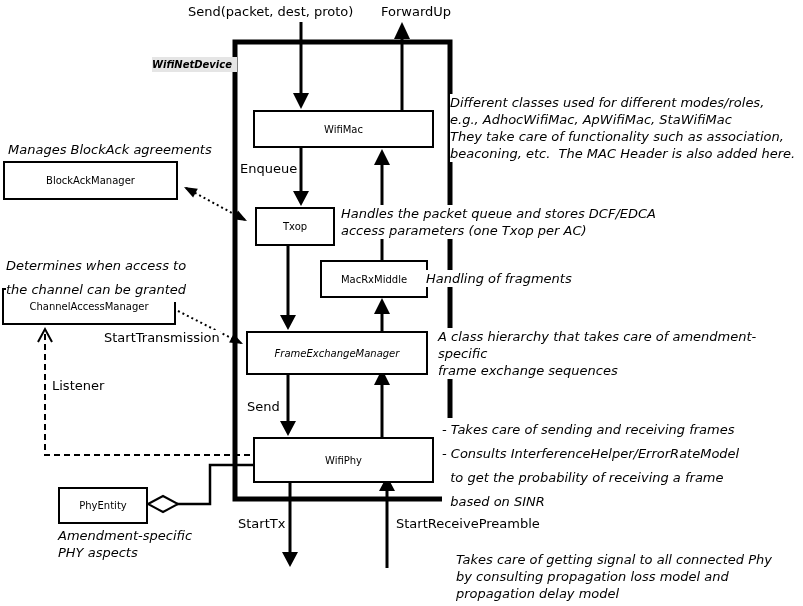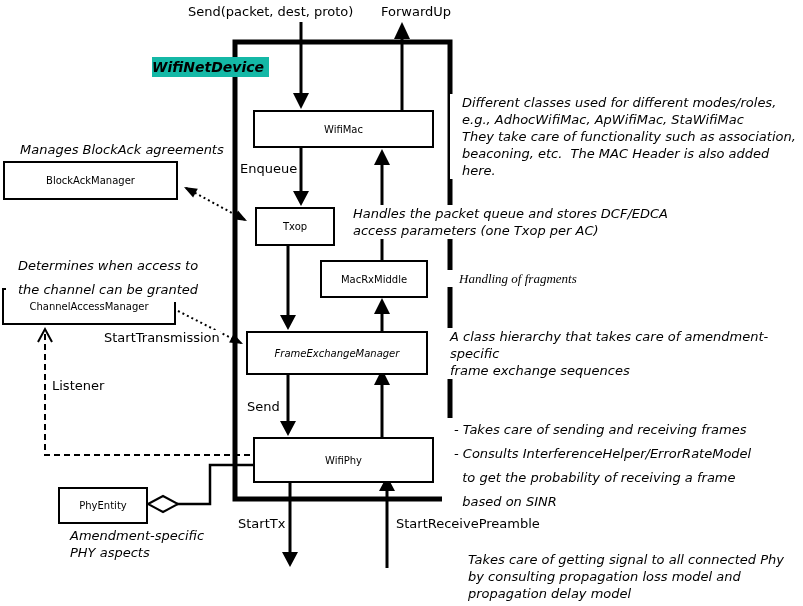--- a/index.html
+++ b/index.html
@@ -12,26 +12,26 @@
     position:absolute;z-index:2;background:#fff;border:2px solid #000;
     display:flex;align-items:center;justify-content:center;
     font-size:10px;white-space:nowrap;box-sizing:border-box;
   }
   .lbl{
     position:absolute;z-index:2;font-size:13px;white-space:nowrap;background:#fff;
     line-height:15px;
   }
   .anno{
     position:absolute;z-index:2;font-size:13px;font-style:italic;background:#fff;
-    white-space:pre-wrap;line-height:17px;padding-left:12px;
+    white-space:pre-wrap;line-height:17px;
   }
   .anno.tight{line-height:24px;}
   .devlabel{
-    position:absolute;z-index:3;font-size:14px;font-weight:bold;font-style:italic;
-    background:#14b8a6;white-space:nowrap;padding:2px 5px 2px 0;
+    position:absolute;z-index:3;font-size:10px;font-weight:bold;font-style:italic;
+    background:#e5e5e5;white-space:nowrap;padding:2px 5px 2px 0;
   }
 </style>
 </head>
 <body>
 
 <div id="canvas">
 
   <svg id="wires" viewBox="0 0 803 606" xmlns="http://www.w3.org/2000/svg">
 
     <rect x="235" y="42" width="215" height="457" fill="none" stroke="#000" stroke-width="5"></rect>
@@ -128,21 +128,21 @@
   <div class="lbl" style="left:396px;top:516px;">StartReceivePreamble</div>
   <div class="lbl" style="left:104px;top:330px;">StartTransmission</div>
   <div class="lbl" style="left:52px;top:378px;background:transparent;">Listener</div>
 
   <div class="anno" style="left:450px;top:94px;">Different classes used for different modes/roles,
 e.g., AdhocWifiMac, ApWifiMac, StaWifiMac
 They take care of functionality such as association,
 beaconing, etc.  The MAC Header is also added here.</div>
   <div class="anno" style="left:341px;top:205px;">Handles the packet queue and stores DCF/EDCA
 access parameters (one Txop per AC)</div>
-  <div class="anno" style="left:447px;top:270px;font-family:Liberation Serif, serif;">Handling of fragments</div>
+  <div class="anno" style="left:426px;top:270px;">Handling of fragments</div>
   <div class="anno" style="left:438px;top:328px;">A class hierarchy that takes care of amendment-specific
 frame exchange sequences</div>
   <div class="anno tight" style="left:442px;top:418px;">- Takes care of sending and receiving frames
 - Consults InterferenceHelper/ErrorRateModel
   to get the probability of receiving a frame
   based on SINR</div>
   <div class="anno" style="left:456px;top:551px;">Takes care of getting signal to all connected Phy
 by consulting propagation loss model and
 propagation delay model</div>
   <div class="anno" style="left:8px;top:141px;">Manages BlockAck agreements</div>

